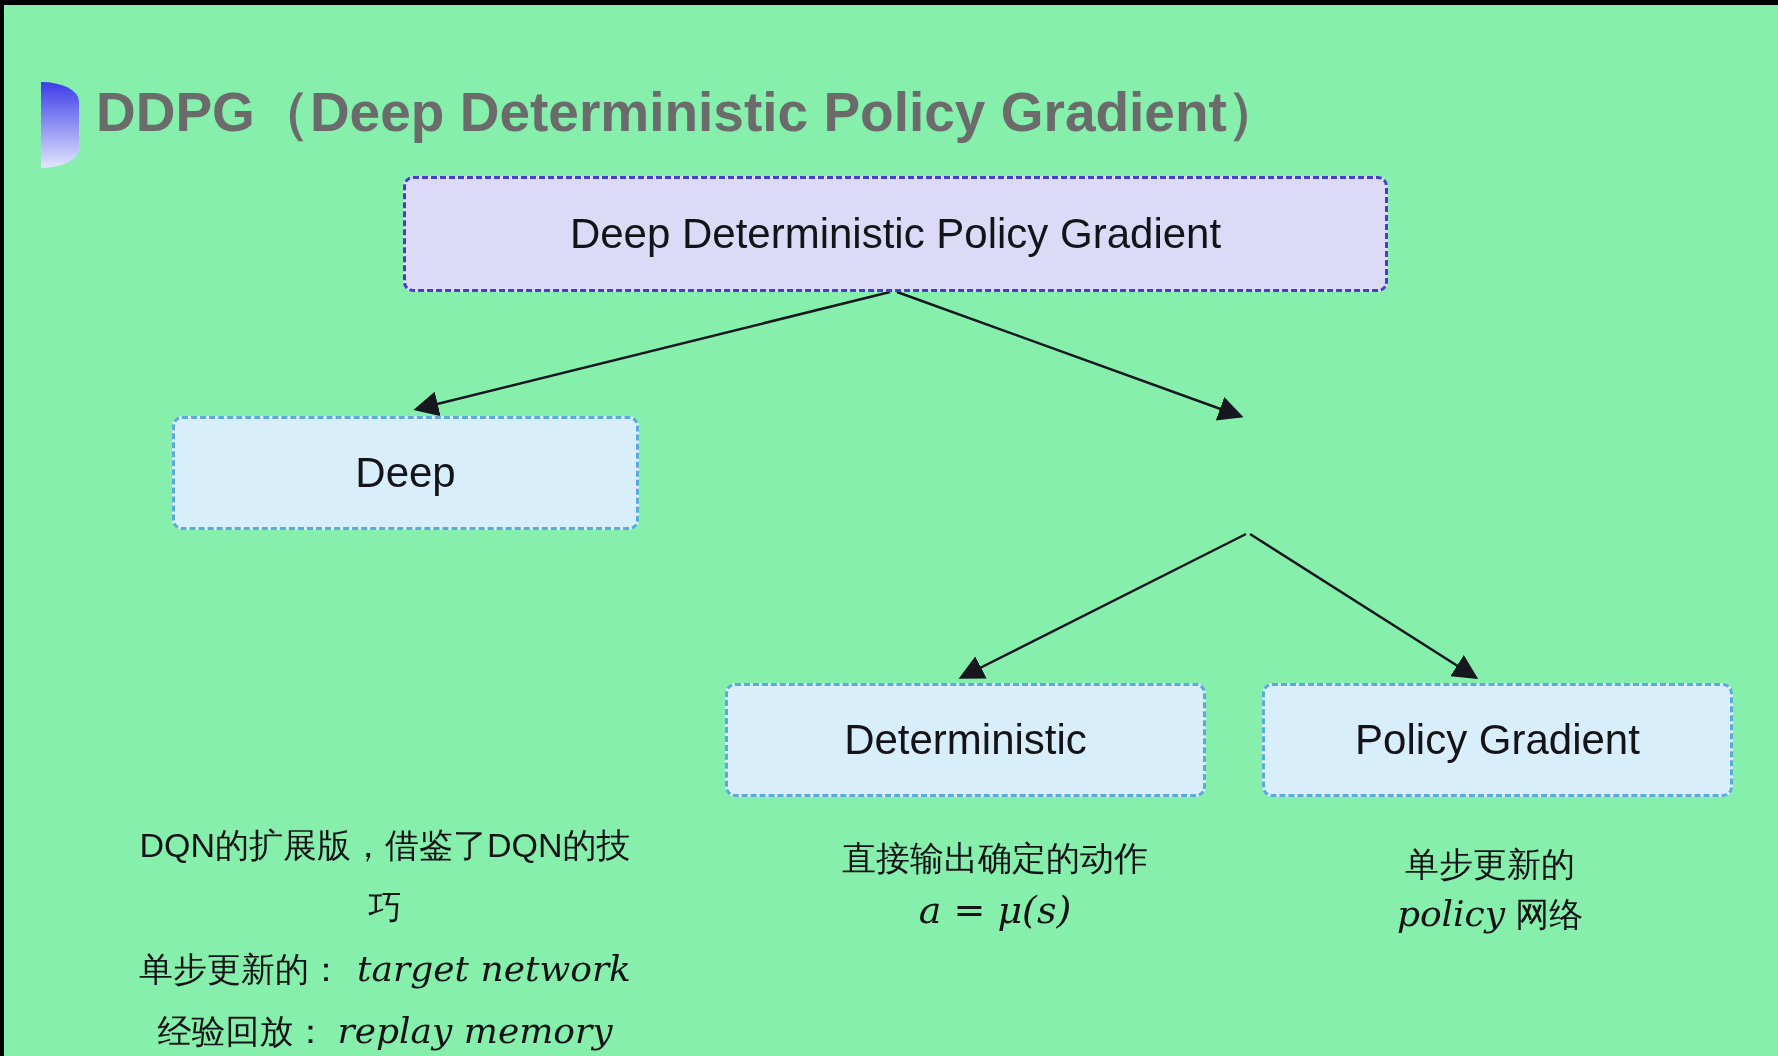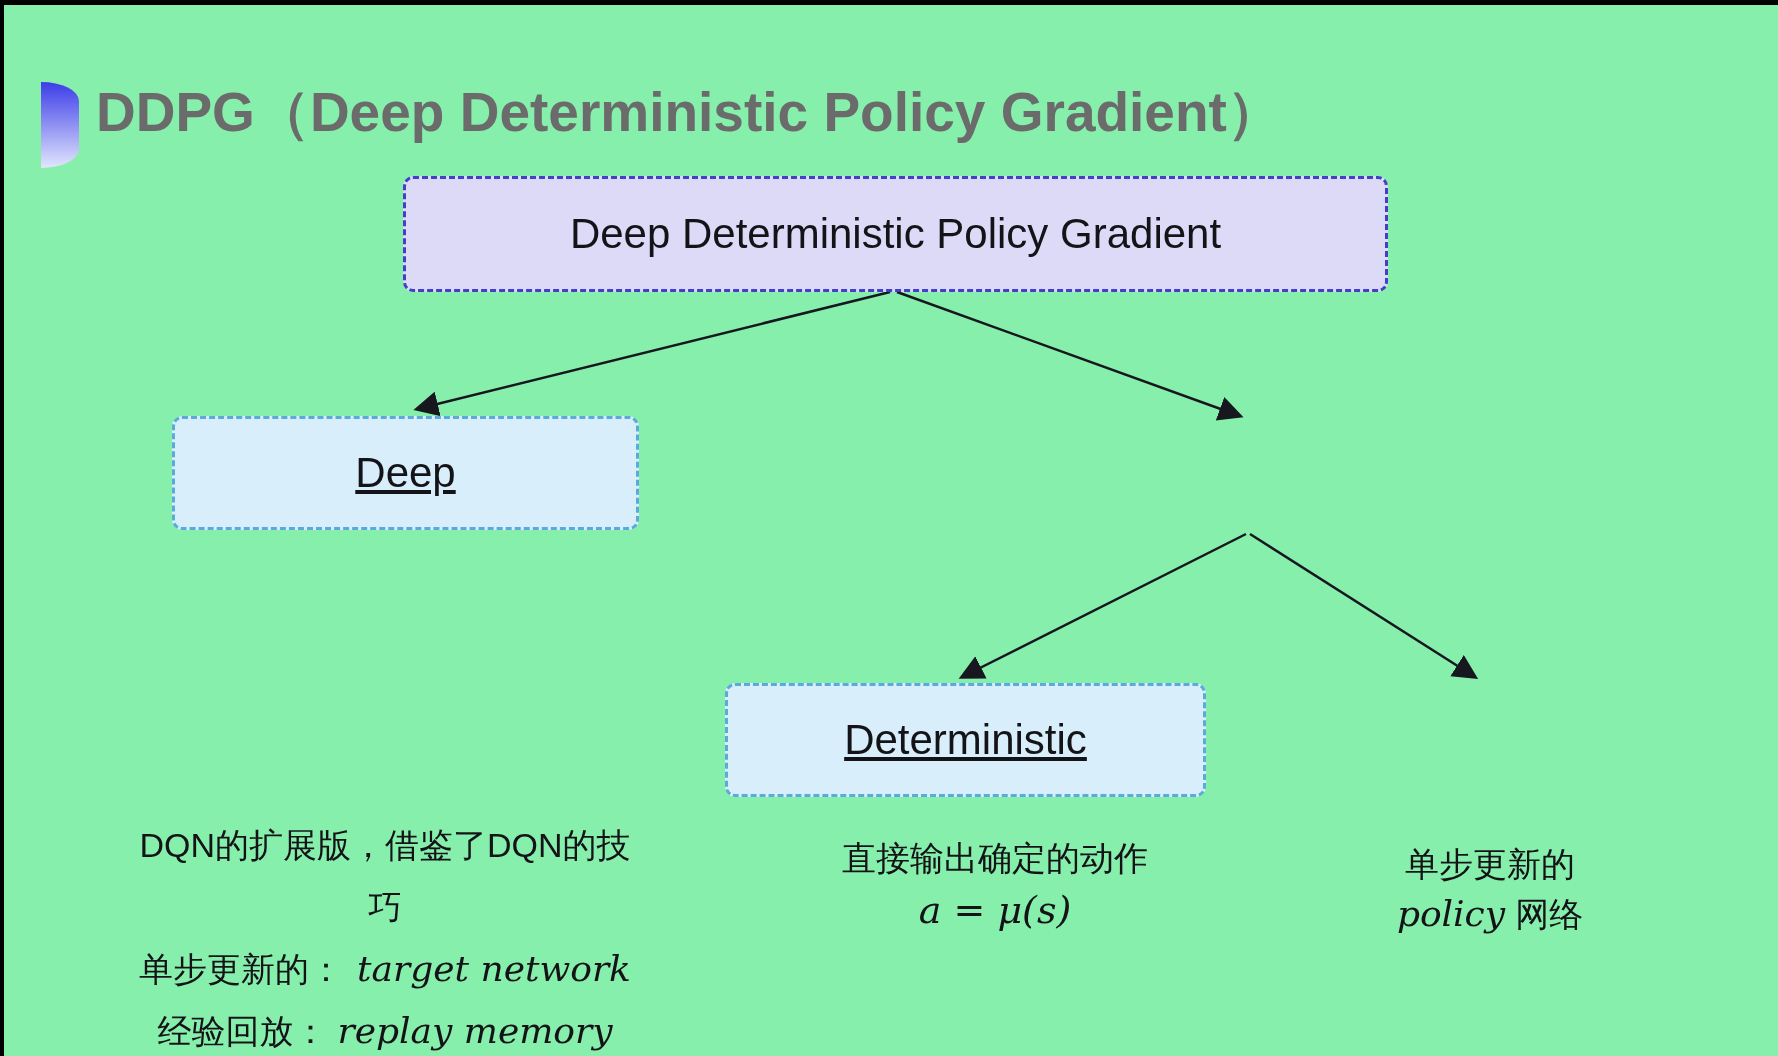--- a/index.html
+++ b/index.html
@@ -31,21 +31,20 @@
     font-size:42px;color:var(--body-text,#141418);
     text-align:center;
   }
   .node.lavender{
     background:var(--lavender-fill,#dddaf8);
     border:3.5px dashed var(--lavender-border,#4040c8);
   }
   .node.cyan{
     background:var(--cyan-fill,#d9eefb);
     border:3.5px dashed var(--cyan-border,#5aabdb);
-    text-decoration:underline;
   }
   #node-root{left:403px;top:176px;width:979px;height:110px;}
   #node-deep{left:172px;top:416px;width:461px;height:108px;}
   #node-dpg{left:840px;top:422px;width:815px;height:108px;}
   #node-det{left:713px;top:683px;width:475px;height:108px;margin-left:12px;}
   #node-pg{left:1262px;top:683px;width:465px;height:108px;}
 
   #edges{position:absolute;left:0;top:0;pointer-events:none;}
   .arrow{stroke:var(--arrow,#17171f);stroke-width:2.5;fill:none;}
   .arrow-head{fill:var(--arrow,#17171f);}
@@ -89,20 +88,23 @@
 
   <div id="node-root" class="node lavender">
     <span>Deep Deterministic Policy Gradient</span>
   </div>
   <div id="node-deep" class="node cyan">
     <span>Deep</span>
   </div>
   <div id="node-det" class="node cyan">
     <span>Deterministic</span>
   </div>
+  <div id="node-pg" class="node cyan">
+    <span>Policy Gradient</span>
+  </div>
 
   <div id="caption-deep" class="caption">
     <div>
       <span>DQN的扩展版，借鉴了DQN的技巧</span>
     </div>
     <div>
       <span>单步更新的：</span><span class="it gap-left">target network</span>
     </div>
     <div>
       <span>经验回放：</span><span class="it gap-small">replay memory</span>

